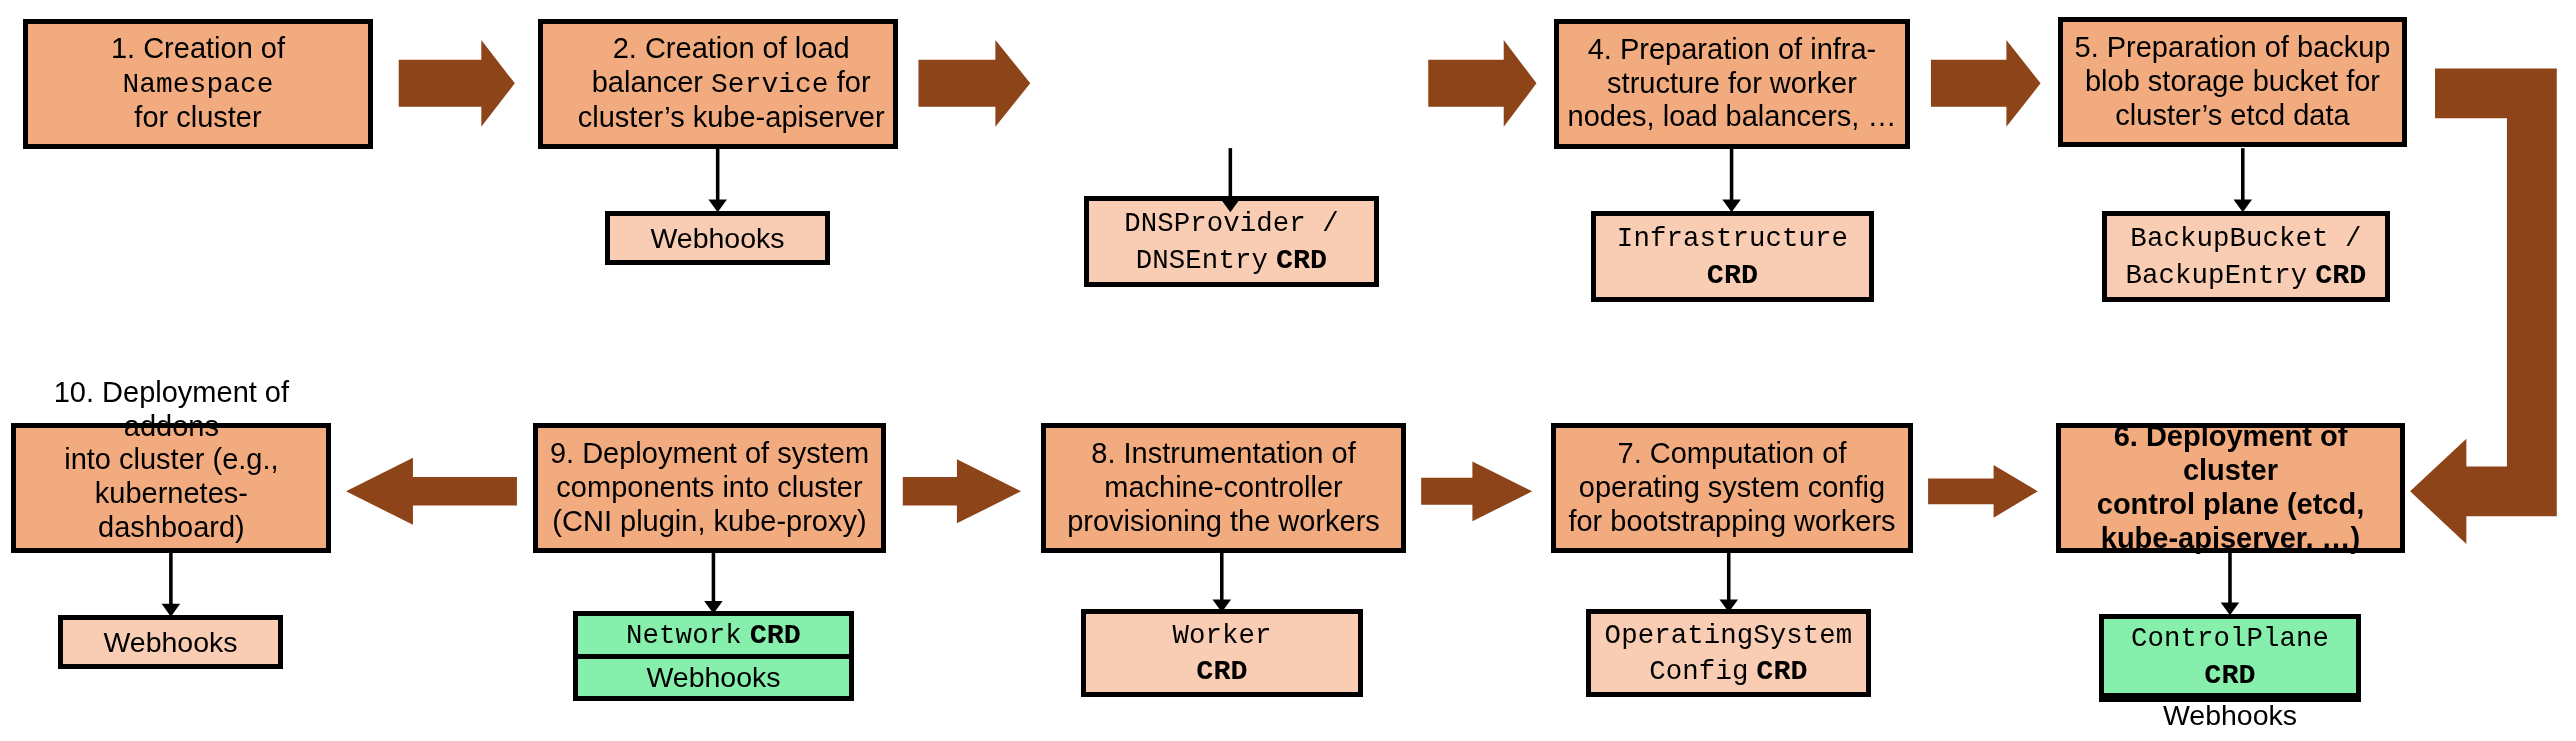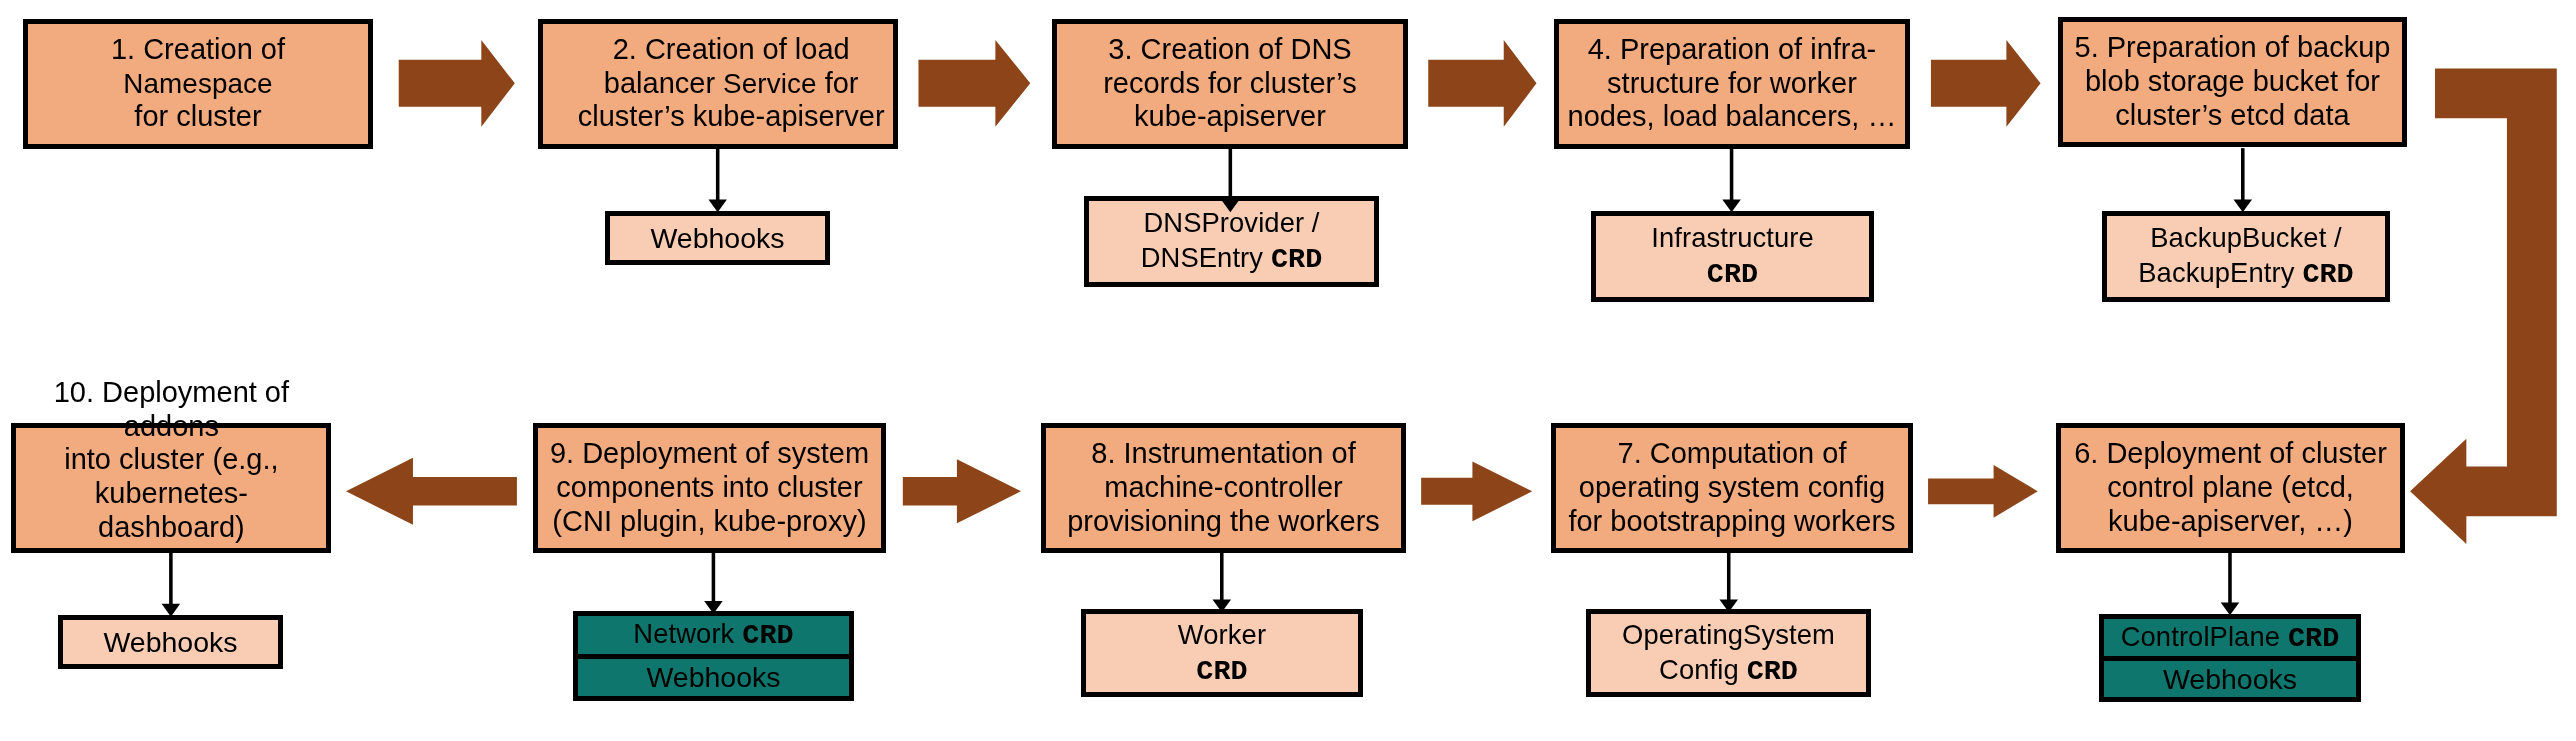--- a/index.html
+++ b/index.html
@@ -33,32 +33,32 @@
     font-size:28.5px;
     line-height:1.22;
     color:#000000;
   }
   .sub-box .txt{display:block;width:100%;}
 
   .stack{
     position:absolute;
     border:5px solid #000000;
     box-sizing:border-box;
-    background:#0f766e;
+    background:#86efac;
     display:flex;flex-direction:column;
   }
   .stack .cell{
     flex:1 1 0;
     display:flex;align-items:center;justify-content:center;
     text-align:center;
     font-size:28.5px;color:#000000;line-height:1.2;
   }
   .stack .cell.second{border-top:5px solid #000000;}
 
-  .mono{font-family:Liberation Sans, sans-serif;font-size:0.96em;letter-spacing:0.1px;}
+  .mono{font-family:Liberation Mono, monospace;font-size:0.96em;letter-spacing:0.1px;}
   .crd{font-weight:bold;font-family:Liberation Mono, monospace;}
 
   svg.overlay{position:absolute;left:0;top:0;width:2576px;height:742px;pointer-events:none;}
 </style>
 </head>
 <body>
 
 <div id="canvas">
 
   <div class="step-box" style="left:23px;top:18.5px;width:350px;height:130px;">
@@ -70,27 +70,20 @@
   </div>
 
   <div class="step-box" style="left:538px;top:18.5px;width:360px;height:130px;padding-left:32px;">
     <span class="txt">
       <span>2. Creation of load</span><br>
       <span>balancer </span><span class="mono">Service</span><span> for</span><br>
       <span>cluster’s kube-apiserver</span>
     </span>
   </div>
 
-  <div class="step-box" style="left:1052px;top:18.5px;width:356px;height:130px;">
-    <span class="txt">
-      <span>3. Creation of DNS</span><br>
-      <span>records for cluster’s</span><br>
-      <span>kube-apiserver</span>
-    </span>
-  </div>
 
   <div class="step-box" style="left:1554px;top:18.5px;width:356px;height:130px;">
     <span class="txt">
       <span>4. Preparation of infra-</span><br>
       <span>structure for worker</span><br>
       <span>nodes, load balancers, …</span>
     </span>
   </div>
 
   <div class="step-box" style="left:2058px;top:17px;width:349px;height:130px;">
@@ -153,21 +146,21 @@
   </div>
 
   <div class="step-box" style="left:1551px;top:423px;width:362px;height:130px;">
     <span class="txt">
       <span>7. Computation of</span><br>
       <span>operating system config</span><br>
       <span>for bootstrapping workers</span>
     </span>
   </div>
 
-  <div class="step-box" style="left:2056px;top:423px;width:349px;height:130px;">
+  <div class="step-box" style="left:2056px;top:423px;width:349px;height:130px;font-weight:bold;">
     <span class="txt">
       <span>6. Deployment of cluster</span><br>
       <span>control plane (etcd,</span><br>
       <span>kube-apiserver, …)</span>
     </span>
   </div>
 
   <div class="sub-box" style="left:58px;top:615px;width:225px;height:54px;">
     <span class="txt">Webhooks</span>
   </div>

